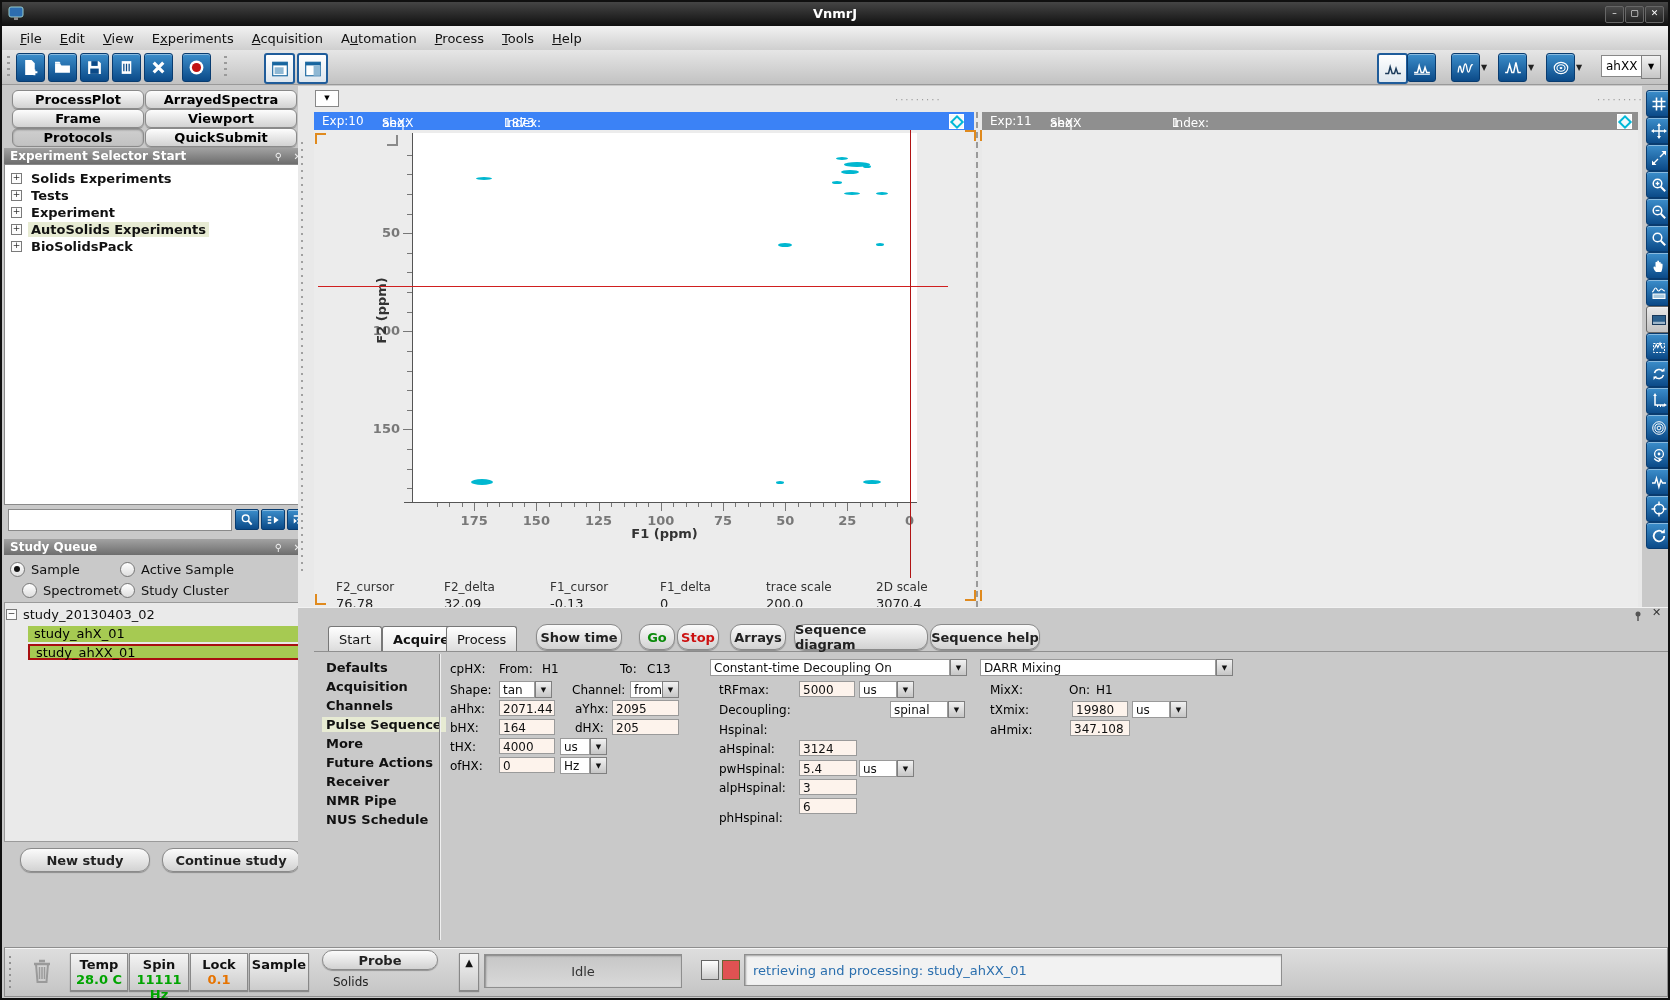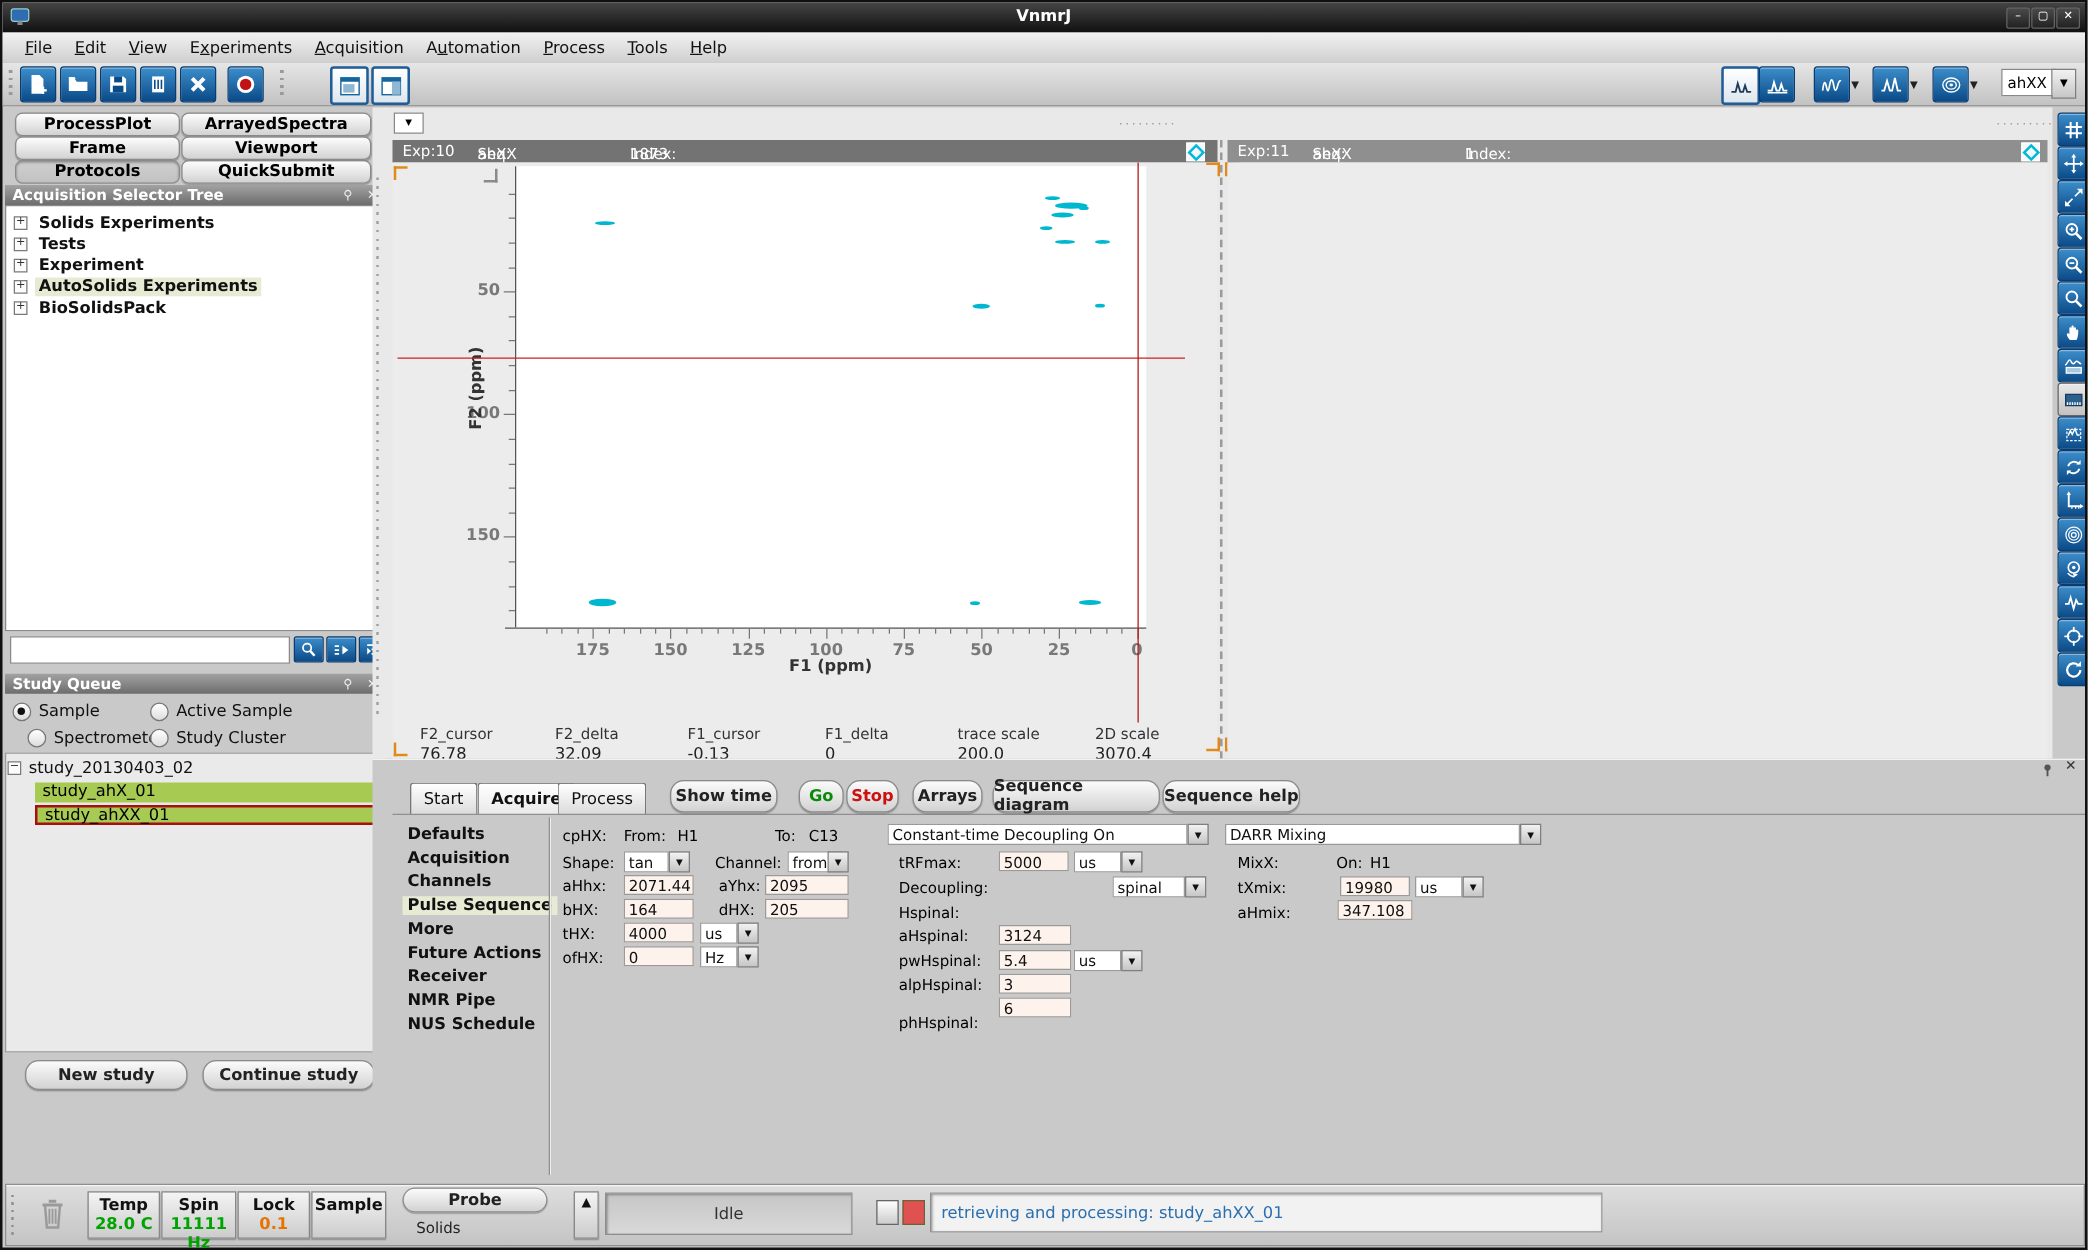--- a/index.html
+++ b/index.html
@@ -196,21 +196,21 @@
     <div id="lp-tabs">
         <div class="lptab" style="left: 8px; top: 4px; width: 130px;">ProcessPlot</div>
         <div class="lptab" style="left: 141px; top: 4px; width: 150px;">ArrayedSpectra</div>
         <div class="lptab" style="left: 8px; top: 23px; width: 130px;">Frame</div>
         <div class="lptab" style="left: 141px; top: 23px; width: 150px;">Viewport</div>
         <div class="lptab active" style="left: 8px; top: 42px; width: 130px;">Protocols</div>
         <div class="lptab" style="left: 141px; top: 42px; width: 150px;">QuickSubmit</div>
       </div>
   </div>
   <div class="sechdr" style="top:146px;">
-    <span>Acquisition Selector Tree</span>
+    <span>Experiment Selector Start</span>
     <span class="hdr-x" style="right:28px;">⚲</span>
     <span class="hdr-x" style="right:8px;">✕</span>
   </div>
   <div class="treebox" style="top:162px;height:341px;" id="est-tree">
       <div class="est-row" style="top: 5px;">
         <div class="expbox" style="position: static;">+</div>
         <div class="est-label">Solids Experiments</div>
       </div>
       <div class="est-row" style="top: 22px;">
         <div class="expbox" style="position: static;">+</div>
@@ -286,21 +286,21 @@
     </div>
   <div class="pill" style="left:18px;top:846px;width:128px;">New study</div>
   <div class="pill" style="left:160px;top:846px;width:136px;">Continue study</div>
 
   <div class="a canvas"></div>
   <div class="a" style="left:313px;top:88px;width:22px;height:15px;background:#fff;border:1px solid #888;font-size:7px;text-align:center;line-height:14px;">▼</div>
   <div class="a" style="left:893px;top:92px;color:#999;font-size:10px;letter-spacing:2px;">·········</div>
   <div class="a" style="left:1595px;top:92px;color:#999;font-size:10px;letter-spacing:2px;">·········</div>
   <div class="a" style="left:299px;top:140px;width:2px;height:430px;background:repeating-linear-gradient(#a0a0a0 0 2px,transparent 2px 7px);"></div>
 
-  <div class="vphdr" style="left:312px;top:110px;width:660px;background:#737373;">
+  <div class="vphdr" style="left:312px;top:110px;width:660px;background:#3b82f6;">
     <span style="left:8px;">Exp:10</span>
     <span style="left:68px;">
         <span>Seq:</span> 
         <span>ahXX</span>
       </span>
     <span style="left:190px;">
         <span>Index:</span> 
         <span>1873</span>
       </span>
     <span class="vp-diamond" style="right:10px;">

